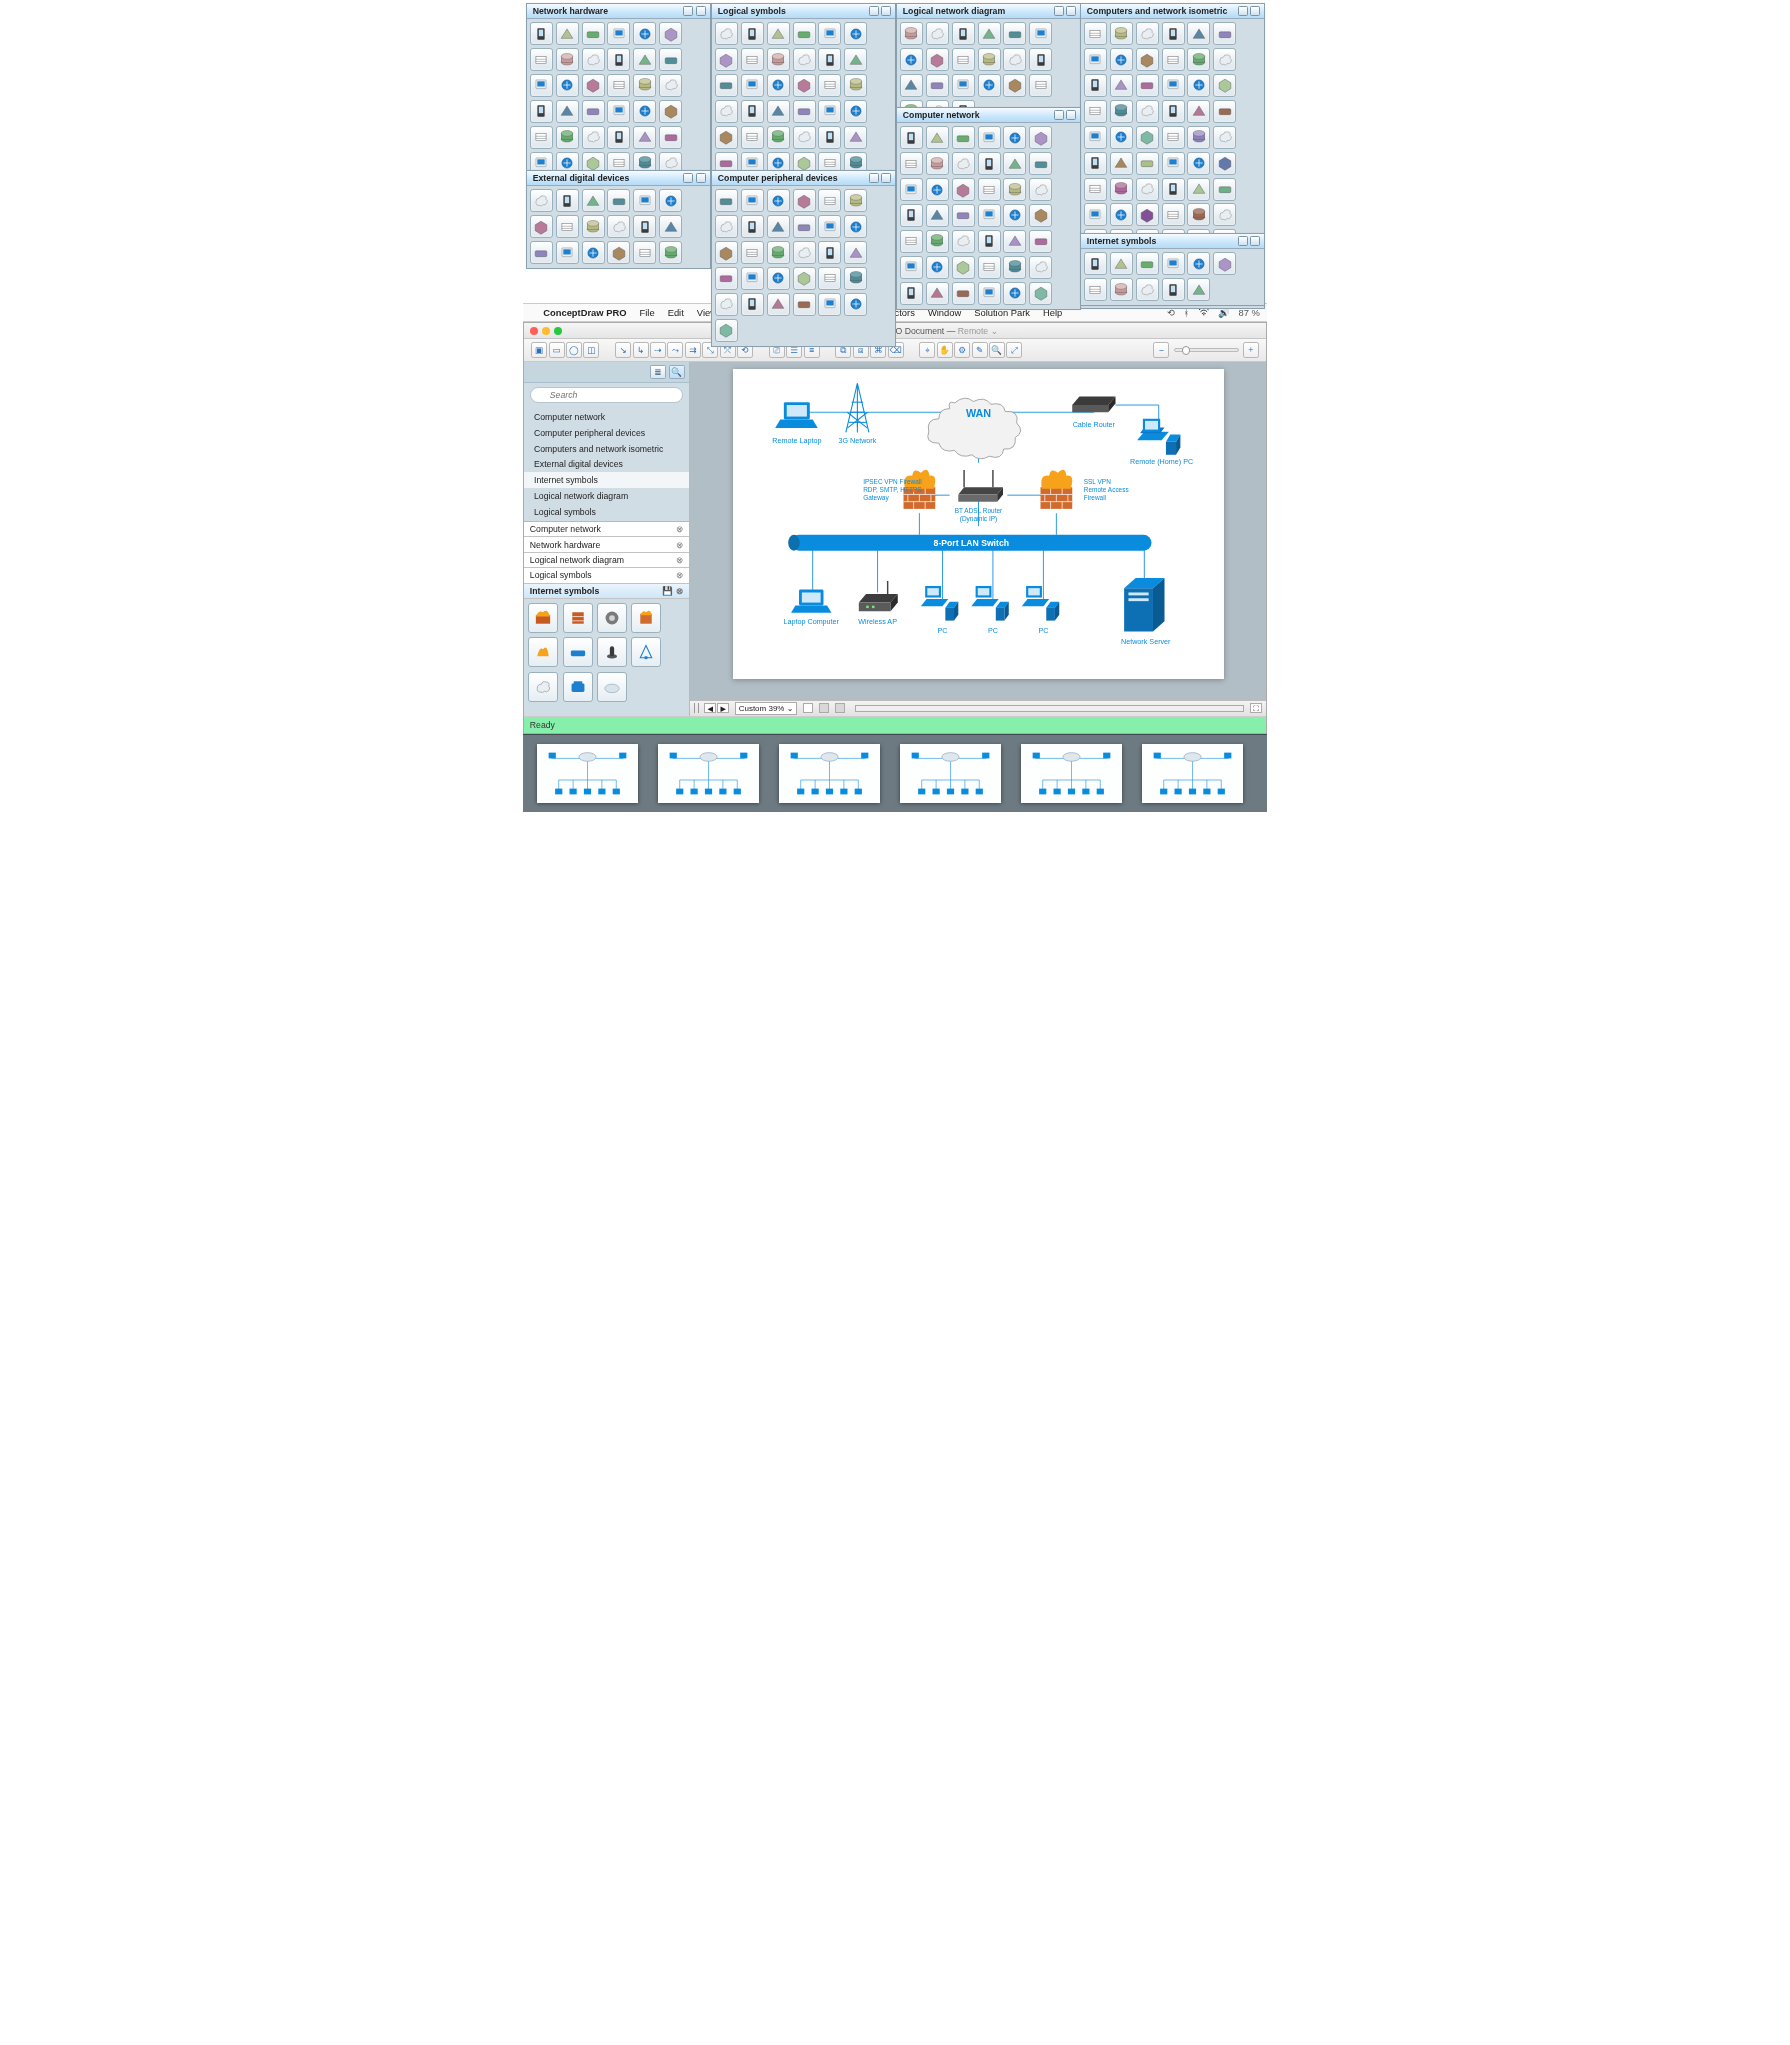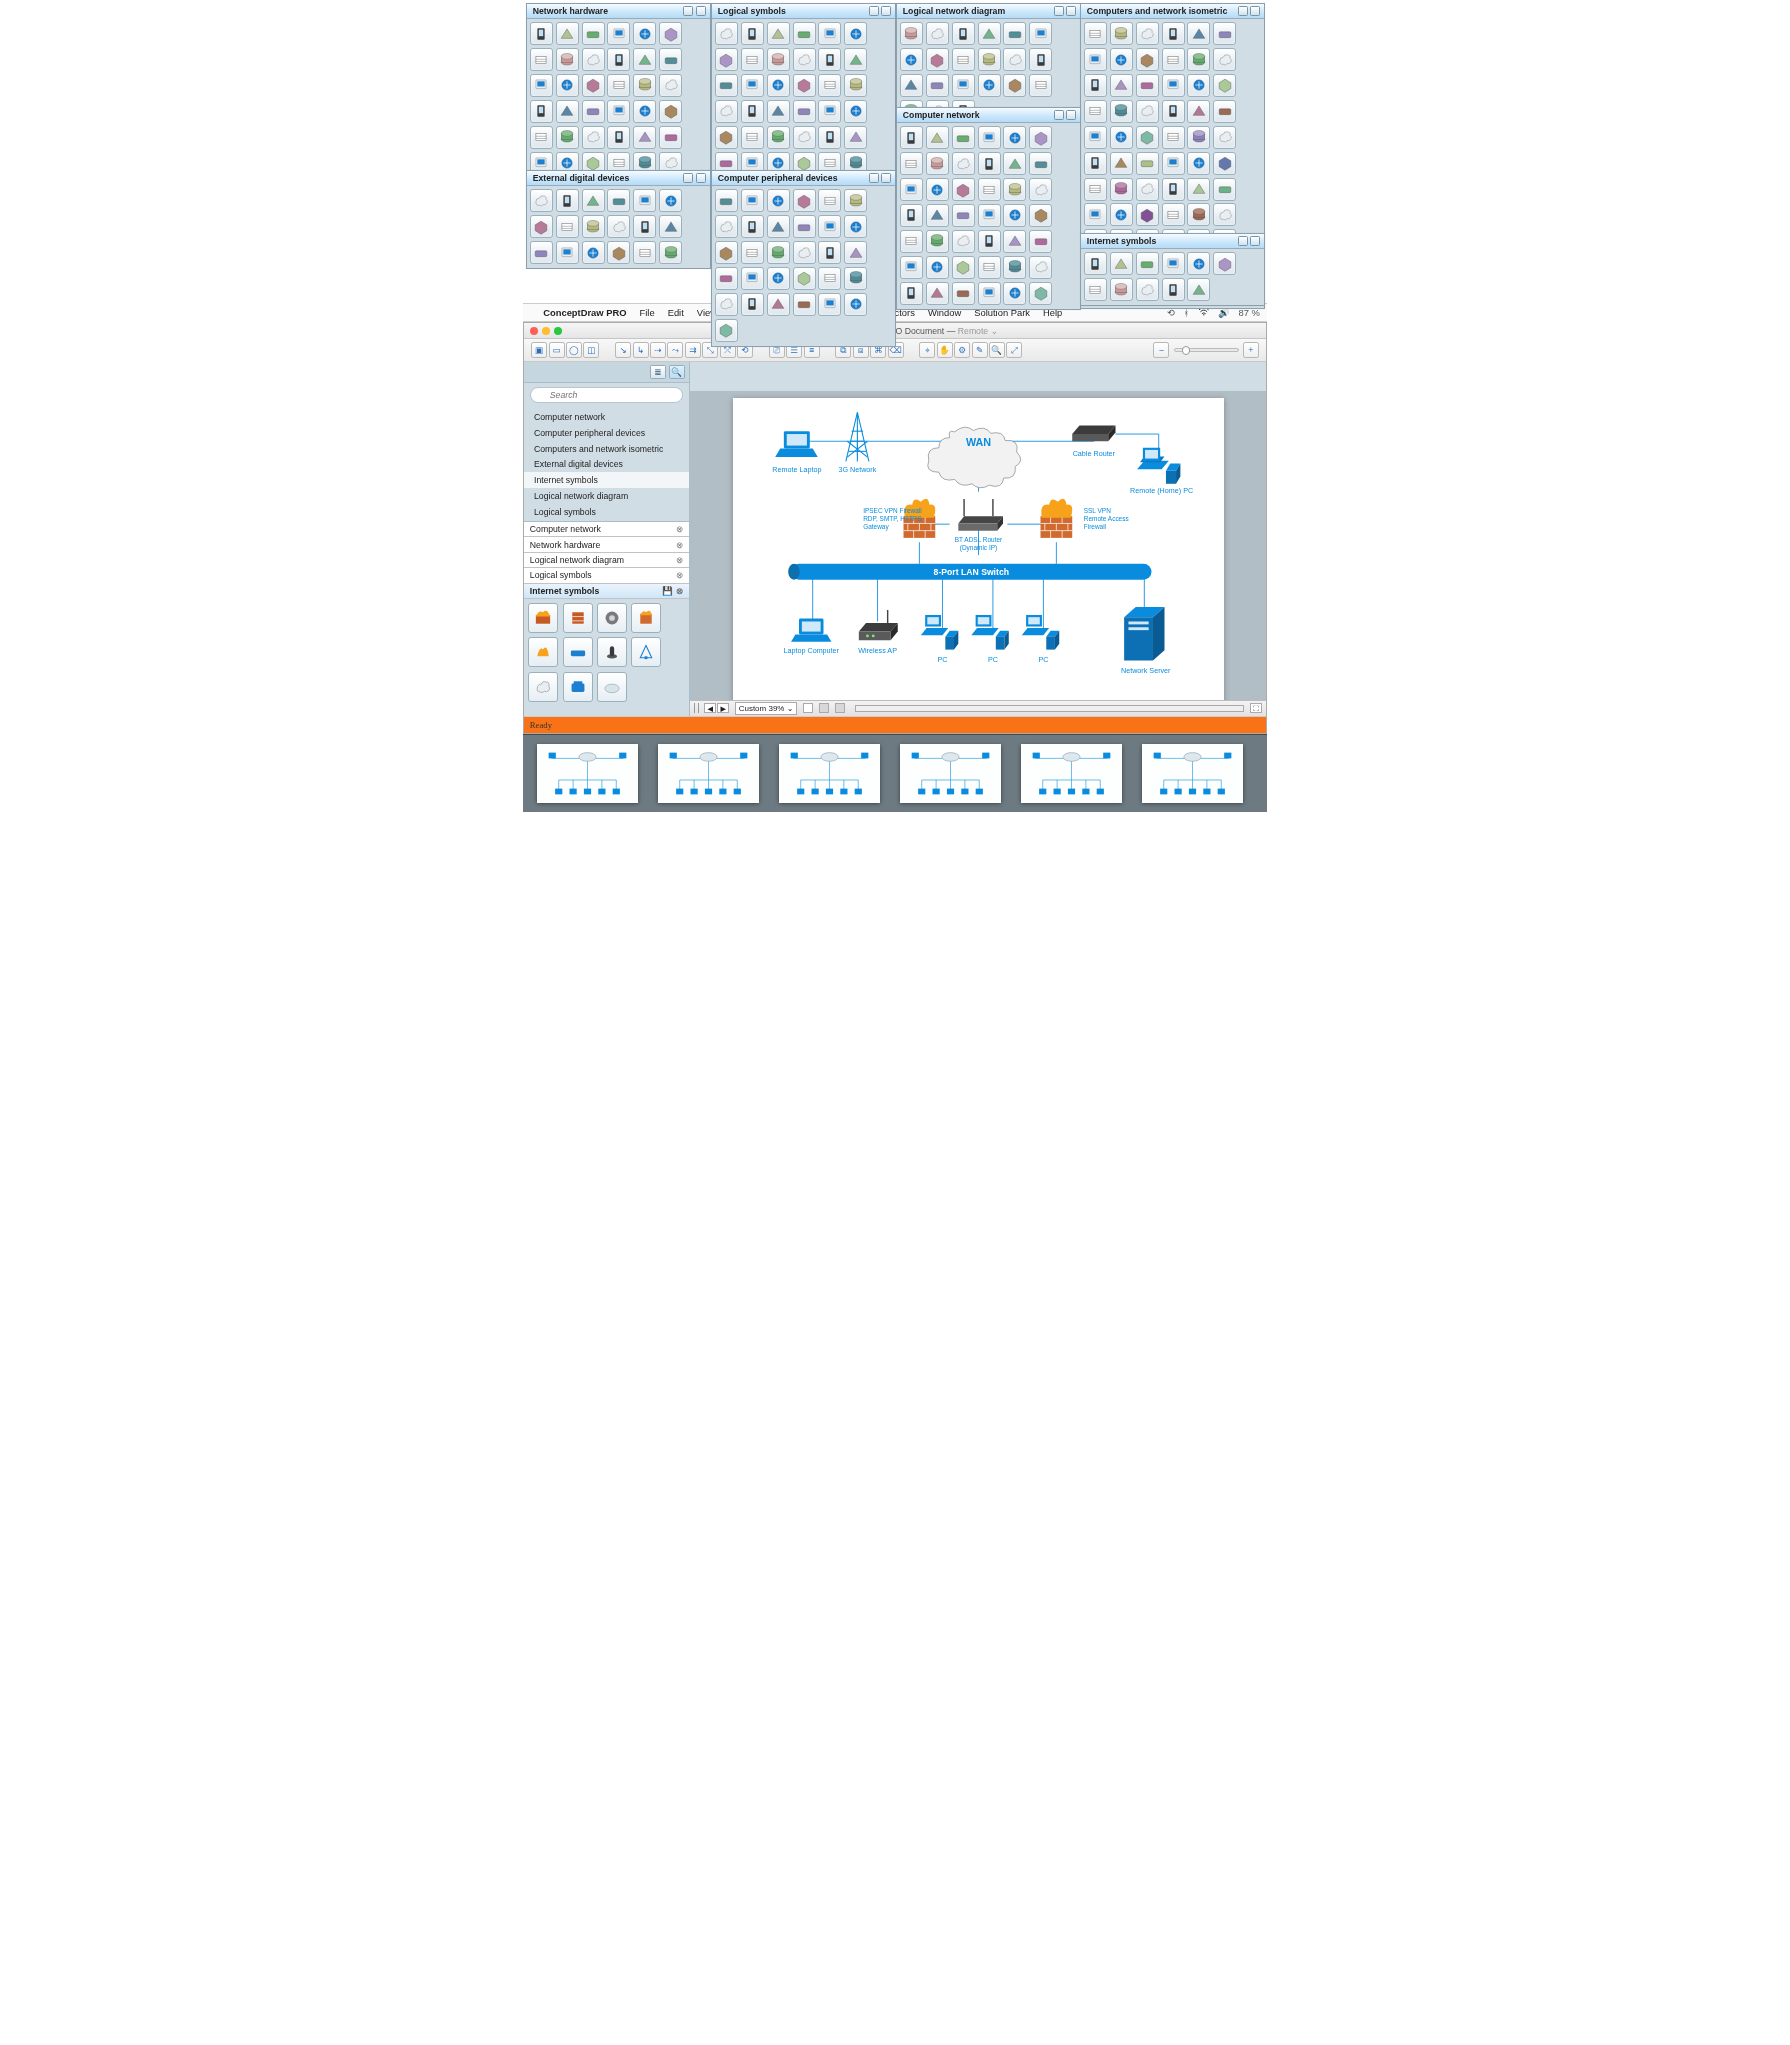--- a/index.html
+++ b/index.html
@@ -87,32 +87,32 @@
   .os-row.active { background: linear-gradient(#eaf4fd,#cfe6f8); font-weight:600;}
   .os-icons { display:flex; gap:2.9px; color:#777; }
   .mini-palette { padding:4.3px; display:flex; flex-wrap:wrap; gap:4.3px; background:#d1dde4; }
   .mini-cell {
     width: 30px; height: 30px; border:0.7px solid #9ab0bc; border-radius:2.9px;
     background: linear-gradient(#fff,#e6eef3);
     display:flex;align-items:center;justify-content:center;
   }
   .mini-cell svg{width:20px;height:20px;}
 
-  .canvas-zone { flex:1; display:flex; flex-direction:column; background:#6e757a;margin-top:29px; }
+  .canvas-zone { flex:1; display:flex; flex-direction:column; background:#6e757a; }
   .canvas-scroll { flex:1; overflow:auto; display:flex; align-items:flex-start; justify-content:center; padding:7.2px 14.4px 2.9px; background:#b2bec6; }
   .page { width: 491px; height: 310px; background:#fff; box-shadow: 0 1.4px 5.8px rgba(0,0,0,.3); position:relative; }
   .page svg.diagram { position:absolute; inset:0; width:100%; height:100%; }
 
   .footer-bar { display:flex; align-items:center; gap:5.8px; padding:1.4px 4.3px; background:linear-gradient(#f3f3f3,#e2e2e2); border-top:0.7px solid #bcbcbc; font-size:8px; }
   .footer-bar .pager { display:flex; gap:1.4px; }
   .footer-bar .pg { width:11.6px;height:10px;border:0.7px solid #aaa;background:#fff;display:flex;align-items:center;justify-content:center;font-size:7.2px;}
   .footer-bar .zoom-sel { border:0.7px solid #aaa; padding:0.7px 2.9px; background:#fff; }
   .footer-bar .track { flex:1; height:7.2px; border:0.7px solid #aaa; background:#efefef; margin-left:4.3px;}
 
-  .statusbar { padding:2.9px 5.8px; background:#f97316; border-top:0.7px solid #ccc; font-size:8.7px; color:#333;font-family:Liberation Serif, serif;}
+  .statusbar { padding:2.9px 5.8px; background:#86efac; border-top:0.7px solid #ccc; font-size:8.7px; color:#333;}
 
   
   .thumb-strip { height: 78px; background:#6d7a82; border-top:0.7px solid #424b50; display:flex; align-items:center; gap:20px; padding:7.2px 14.4px; }
   .thumb { width:101px; height:59px; background:#fff; box-shadow:0 1.4px 4.3px rgba(0,0,0,.5); }
   .thumb svg{width:100%;height:100%;}
 </style>
 </head>
 <body>
 
 <div class="stage">

